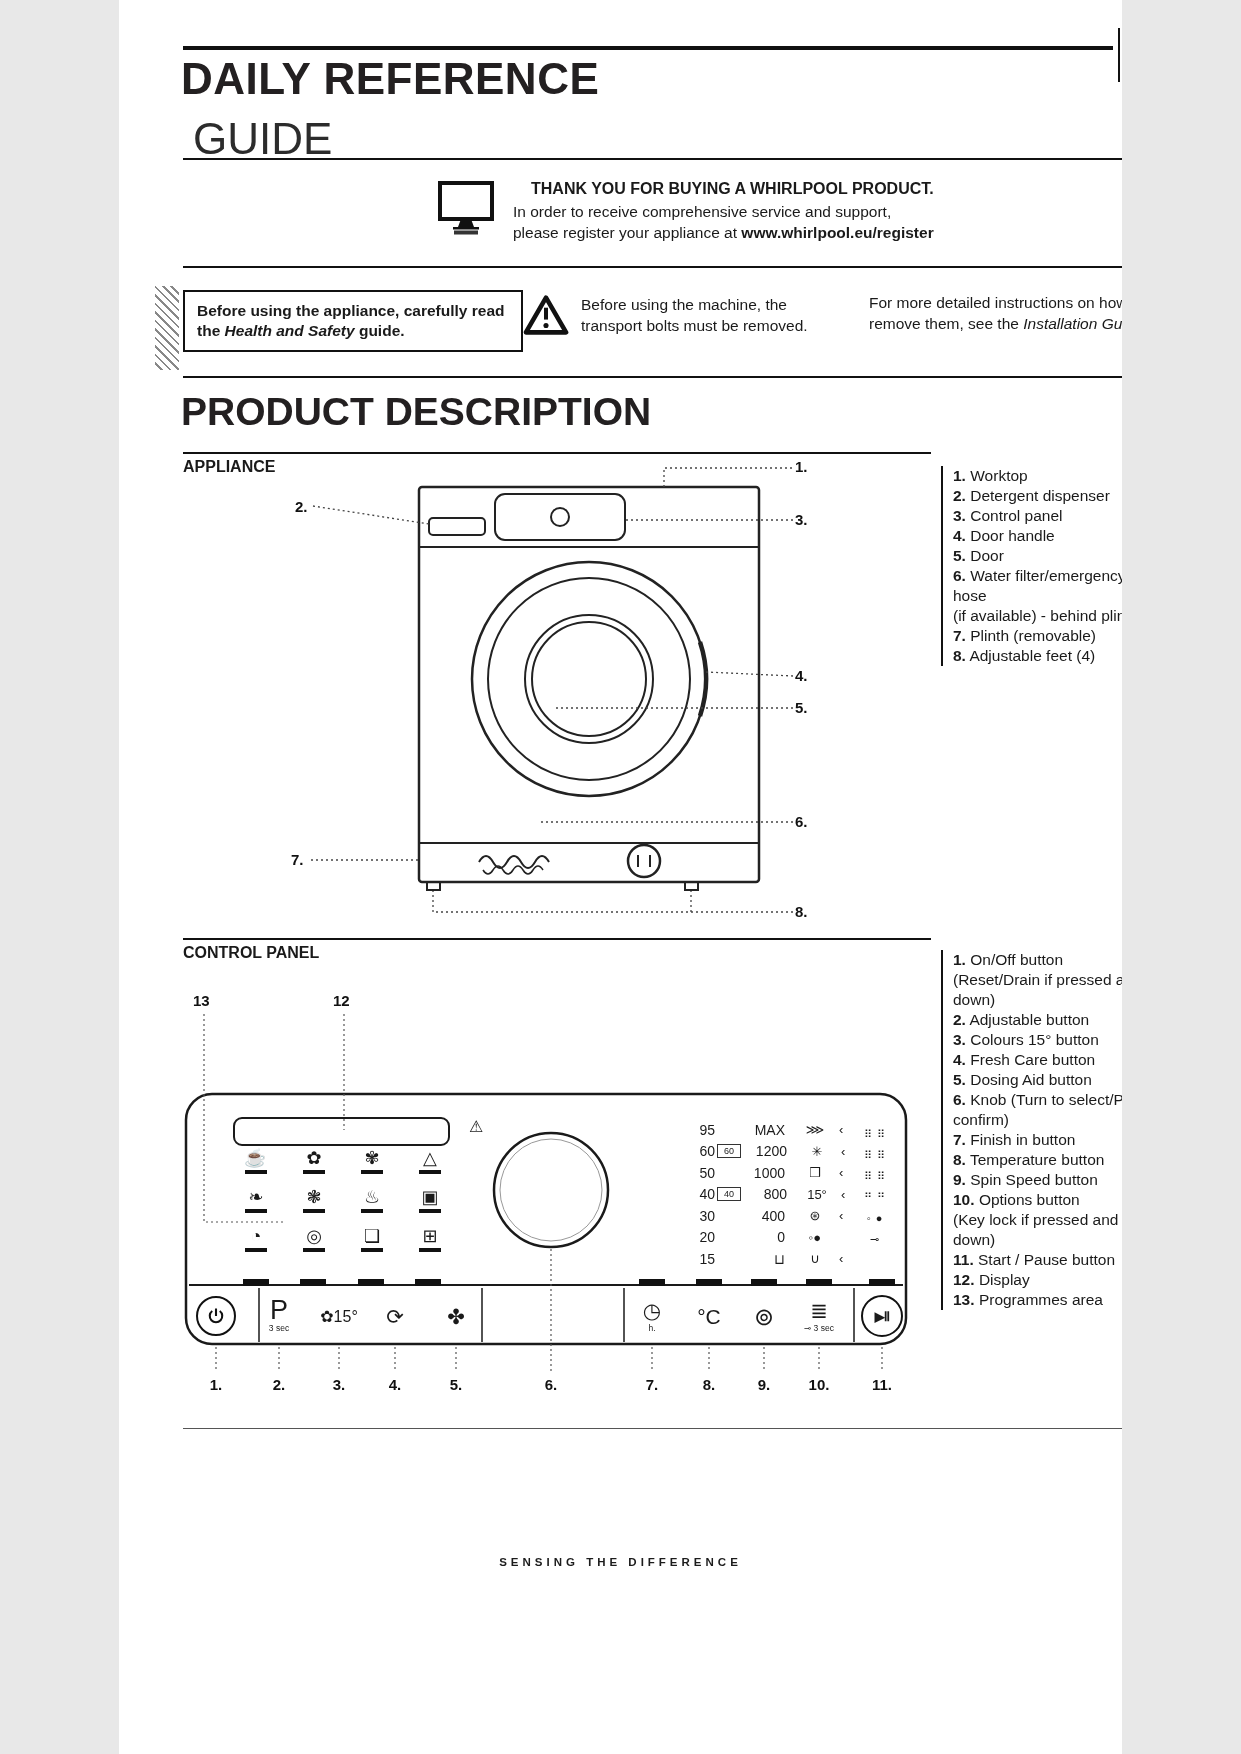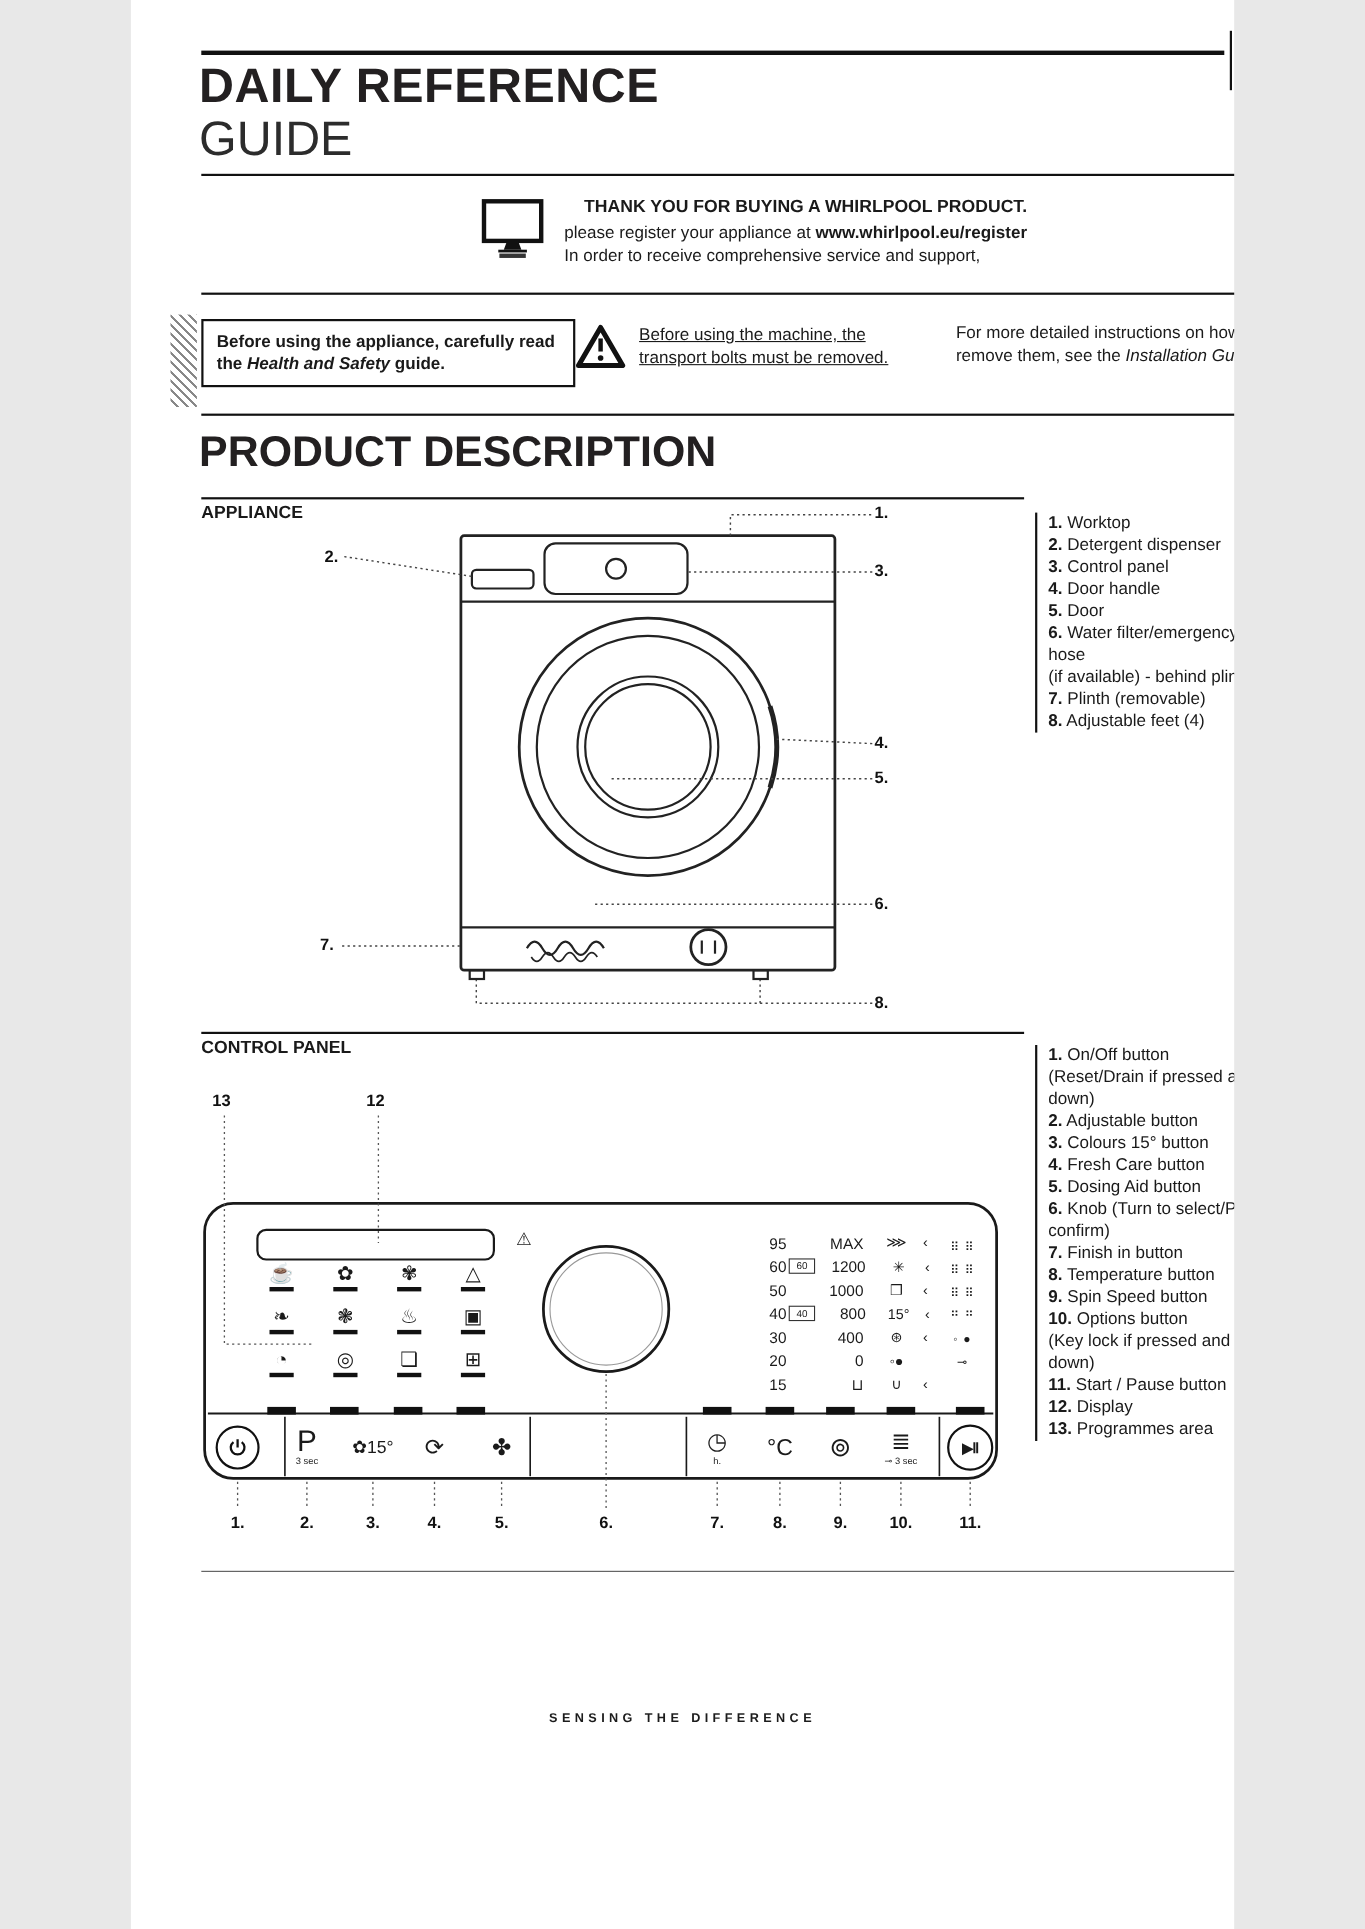--- a/index.html
+++ b/index.html
@@ -8,33 +8,33 @@
   .rule{position:absolute;background:#111;}
   .rule-top{left:64px;top:46px;width:930px;height:4px;}
   .rule-2{left:64px;top:158px;width:1114px;height:2px;}
   .rule-3{left:64px;top:266px;width:1114px;height:2px;}
   .rule-4{left:64px;top:376px;width:1114px;height:2px;}
   .rule-foot{left:64px;top:1428px;width:1114px;height:1px;background:#555;}
 
   .lang-bar{position:absolute;left:999px;top:28px;width:2px;height:54px;background:#111;}
   .lang{position:absolute;left:1028px;top:34px;font-size:31px;font-weight:bold;}
   .title1{position:absolute;left:62px;top:54px;margin:0;font-size:44px;font-weight:800;letter-spacing:.5px;color:#232021;}
-  .title2{position:absolute;left:62px;top:102px;margin:0;font-size:44px;font-weight:400;color:#2c2c2c;}
+  .title2{position:absolute;left:62px;top:102px;margin:12px;font-size:44px;font-weight:400;color:#2c2c2c;}
 
   .register{position:absolute;left:318px;top:180px;display:flex;gap:18px;}
   .reg-heading{font-size:16px;font-weight:bold;margin-bottom:3px;text-align:right;}
   .reg-line{font-size:15.5px;line-height:21px;}
 
   .warn-band{position:absolute;left:0;top:288px;width:1241px;height:84px;}
   .hatch{position:absolute;left:36px;top:-2px;width:24px;height:84px;
          background:repeating-linear-gradient(45deg,#fff 0 4px,#888 4px 6px);}
   .warn-box{position:absolute;left:64px;top:2px;width:312px;padding:9px 12px;border:2px solid #111;
             font-size:15.5px;font-weight:bold;line-height:20px;}
   .warn-tri{position:absolute;left:404px;top:6px;}
-  .warn-mid{position:absolute;left:462px;top:6px;width:248px;font-size:15.5px;line-height:21px;text-decoration:underline;}
+  .warn-mid{position:absolute;left:462px;top:6px;width:248px;font-size:15.5px;line-height:21px;}
   .warn-right{position:absolute;left:732px;top:4px;width:298px;font-size:15.5px;line-height:21px;margin-left:18px;}
 
   .section-title{position:absolute;left:62px;top:390px;margin:0;font-size:39px;font-weight:800;color:#232021;}
   .subrule{position:absolute;left:64px;width:748px;height:2px;background:#111;}
   .sub1{top:452px;} .sub2{top:938px;}
   .sublabel{position:absolute;left:64px;font-size:16px;font-weight:bold;}
   .lab1{top:458px;} .lab2{top:944px;}
 
   .fig1{position:absolute;left:64px;top:460px;width:760px;height:478px;}
   .fig2{position:absolute;left:64px;top:990px;width:760px;height:412px;}
@@ -130,22 +130,22 @@
     <span>
       <svg width="58" height="56" viewBox="0 0 58 56">
         <rect x="3" y="3" width="52" height="36" fill="none" stroke="#111" stroke-width="4"></rect>
         <path d="M24 39 l-3 8 h16 l-3 -8 z" fill="#111"></path>
         <rect x="16" y="47" width="26" height="2.5" fill="#111"></rect>
         <rect x="17" y="50.5" width="24" height="4" fill="#111" opacity="0.85"></rect>
       </svg>
     </span>
     <div>
       <div class="reg-heading">THANK YOU FOR BUYING A WHIRLPOOL PRODUCT.</div>
+      <div class="reg-line">In order to receive comprehensive service and support,</div>
       <div class="reg-line"><span>please register your appliance at </span><b>www.whirlpool.eu/register</b></div>
-      <div class="reg-line">In order to receive comprehensive service and support,</div>
     </div>
   </div>
   <div class="rule rule-3"></div>
 
   <div class="warn-band">
     <div class="hatch"></div>
     <div class="warn-box"><span>Before using the appliance, carefully read the </span><i>Health and Safety</i><span> guide.</span></div>
     <span class="warn-tri">
       <svg width="46" height="42" viewBox="0 0 50 46">
         <path d="M25 4 L47 42 H3 Z" fill="#fff" stroke="#111" stroke-width="5" stroke-linejoin="round"></path>

